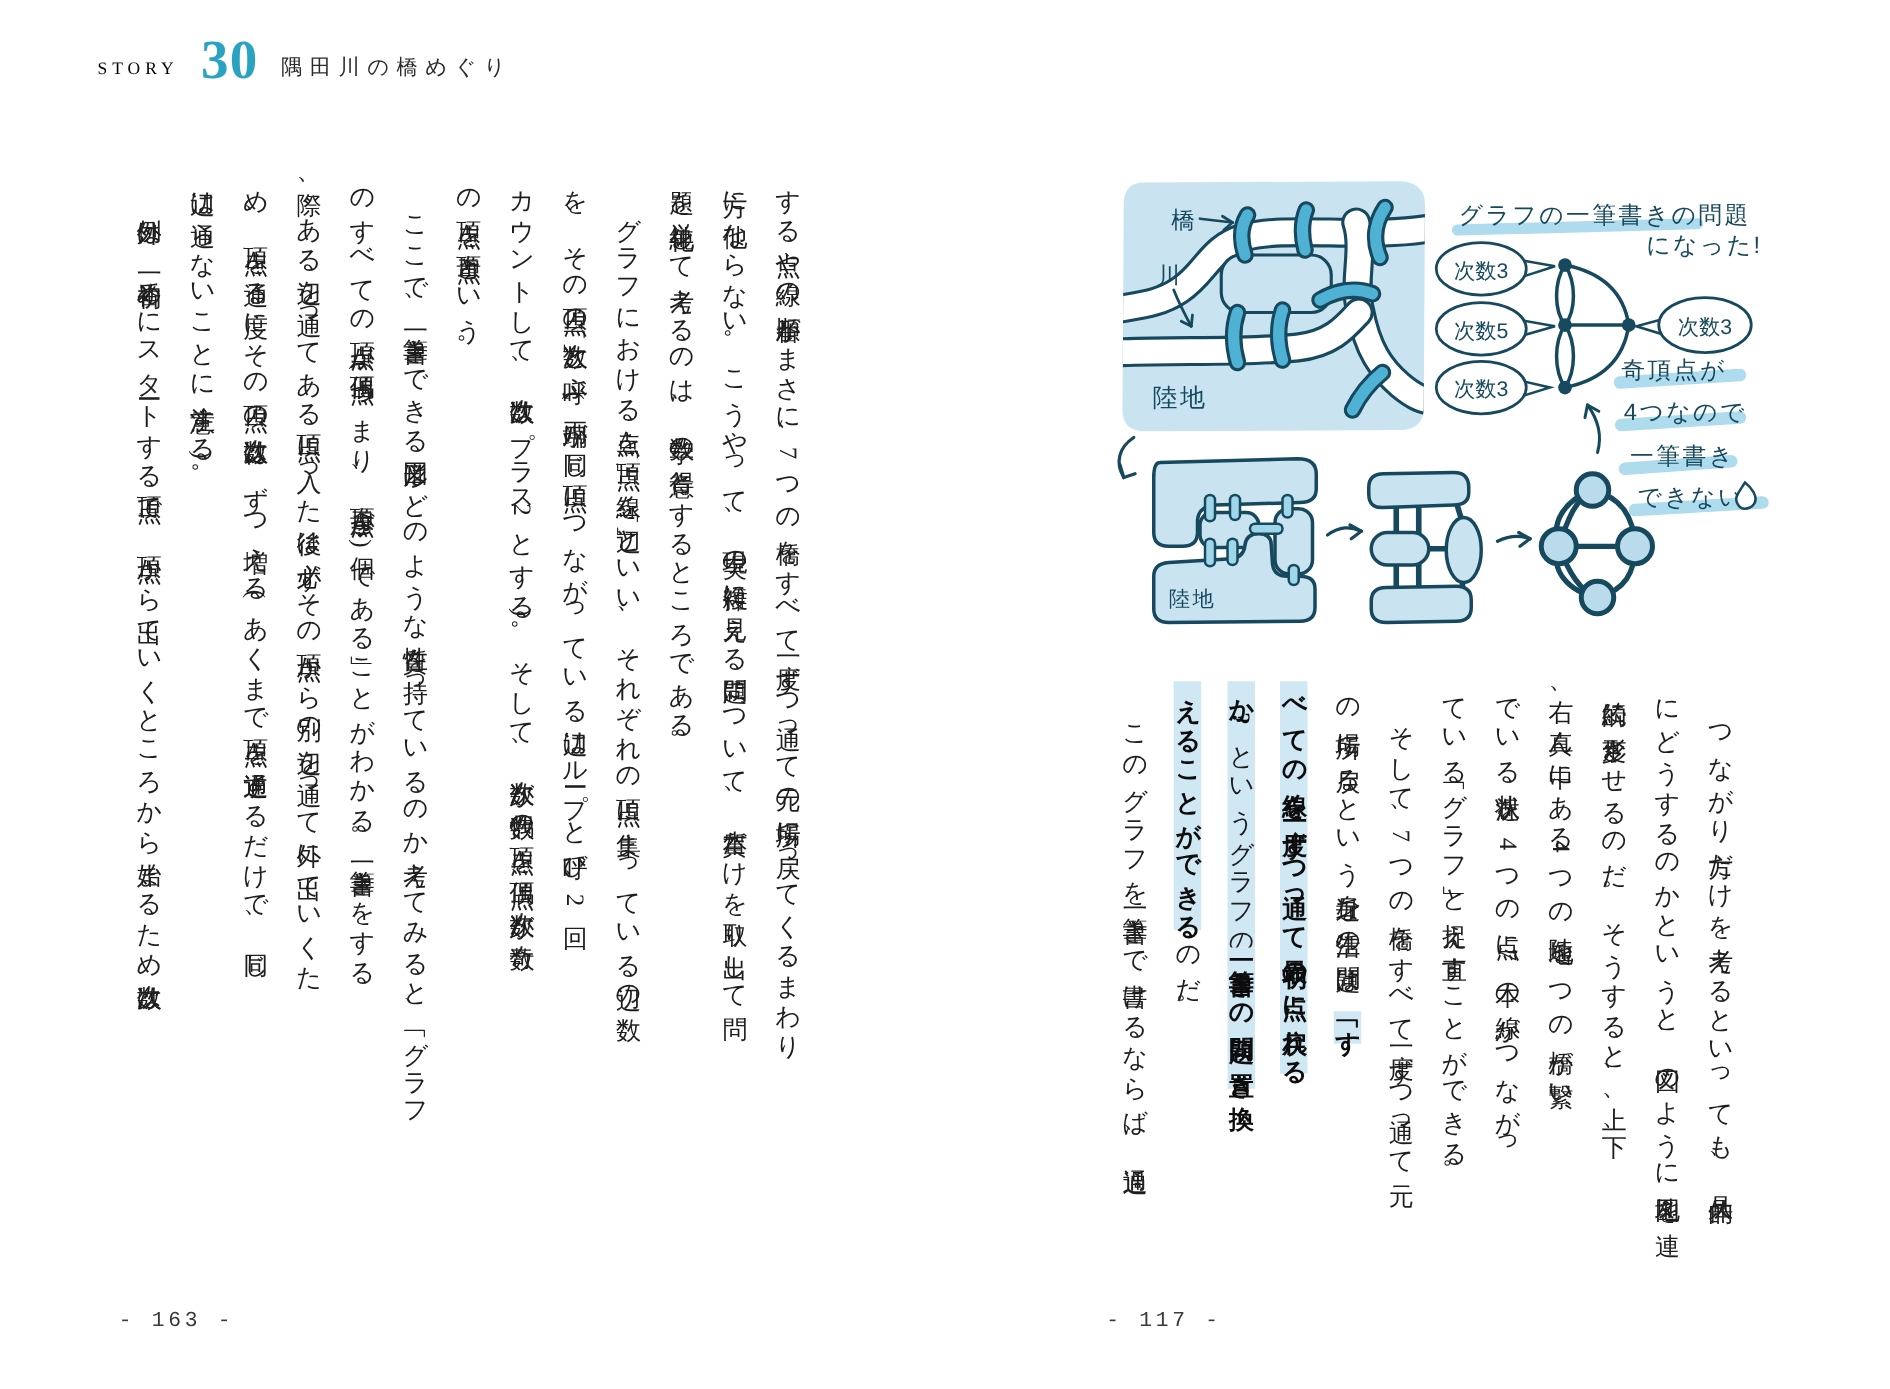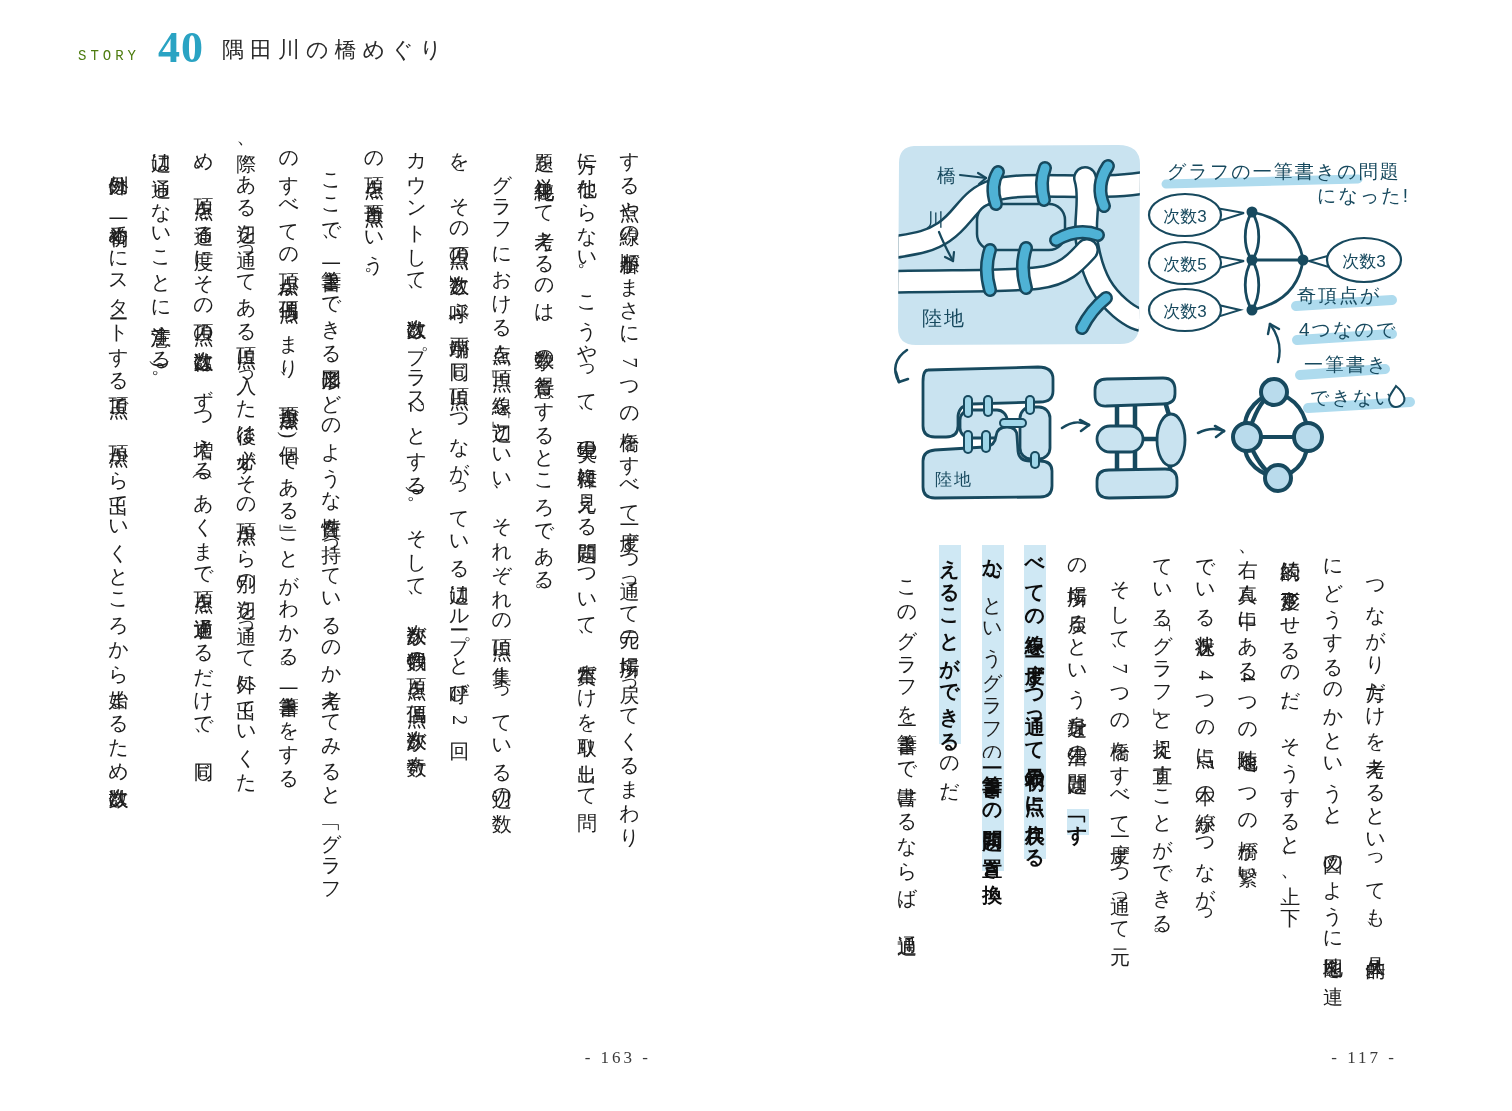--- a/index.html
+++ b/index.html
@@ -3,48 +3,48 @@
 <meta charset="utf-8">
 <style>
   html,body{margin:0;padding:0;}
   body{
     width:1512px;height:1111px;position:relative;background:#ffffff;
     font-family:"Liberation Serif","DejaVu Serif",serif;color:#1f1f1f;
     overflow:hidden;
   }
   
   .header{position:absolute;left:78px;top:20px;height:50px;display:flex;align-items:flex-end;gap:18px;}
-  .story-label{font-family:Liberation Mono, monospace;font-size:14px;letter-spacing:4px;color:#4d7c0f;padding-bottom:6px;}
+  .story-label{font-family:Liberation Serif, serif;font-size:14px;letter-spacing:4px;color:#000000;padding-bottom:6px;}
   .story-number{font-size:44px;font-weight:bold;color:#2aa3c3;line-height:1;letter-spacing:1px;}
-  .chapter-title{font-size:22px;letter-spacing:6px;color:#2b2b2b;padding-bottom:5px;}
+  .chapter-title{font-size:17px;letter-spacing:6px;color:#2b2b2b;padding-bottom:5px;}
   
   .vtext{
     position:absolute;writing-mode:vertical-rl;text-orientation:mixed;
     font-size:20px;color:#1e1e1e;
   }
   .vtext .col{line-height:42.6px;height:100%;}
   .page-left-text{left:95px;top:138px;height:874px;width:556px;letter-spacing:1.3px;}
   .page-right-text{left:885px;top:545px;height:465px;width:512px;letter-spacing:2px;}
   .col.indent{text-indent:1.1em;}
   .col span.hl{background:#cfe8f4;}
   .col span.b{font-weight:bold;color:#0d0d0d;}
   
-  .pagenum{position:absolute;font-size:17px;letter-spacing:3px;color:#3a3a3a;text-align:right;font-family:Liberation Serif, serif;}
+  .pagenum{position:absolute;font-size:17px;letter-spacing:3px;color:#3a3a3a;text-align:left;font-family:Liberation Mono, monospace;}
   .pagenum-left{left:95px;width:556px;top:1048px;}
   .pagenum-right{left:885px;width:512px;top:1048px;}
   
   .illustration{position:absolute;left:880px;top:130px;width:560px;height:410px;}
   .hand{font-family:"Liberation Sans","DejaVu Sans",sans-serif;fill:#17495e;}
 </style>
 </head>
 <body>
 
 <div class="header">
   <span class="story-label">STORY</span>
-  <span class="story-number">40</span>
+  <span class="story-number">30</span>
   <span class="chapter-title">隅田川の橋めぐり</span>
 </div>
 
 <div class="vtext page-left-text">
     <div class="col"><span>する点や線の順番がまさに、7つの橋をすべて一度ずつ通って元の場所に戻ってくるまわり</span></div>
     <div class="col"><span>方に他ならない。こうやって、現実の複雑に見える問題について、本質だけを取り出して問</span></div>
     <div class="col"><span>題を単純化して考えるのは、数学の得意とするところである。</span></div>
     <div class="col indent"><span>グラフにおける点を「頂点」、線を「辺」といい、それぞれの頂点に集まっている辺の数</span></div>
     <div class="col"><span>を、その頂点の「次数」と呼ぶ(両端が同じ頂点につながっている辺はループと呼び、2回</span></div>
     <div class="col"><span>カウントして、次数はプラス2とする)。そして、次数が偶数の頂点を偶頂点、次数が奇数</span></div>

